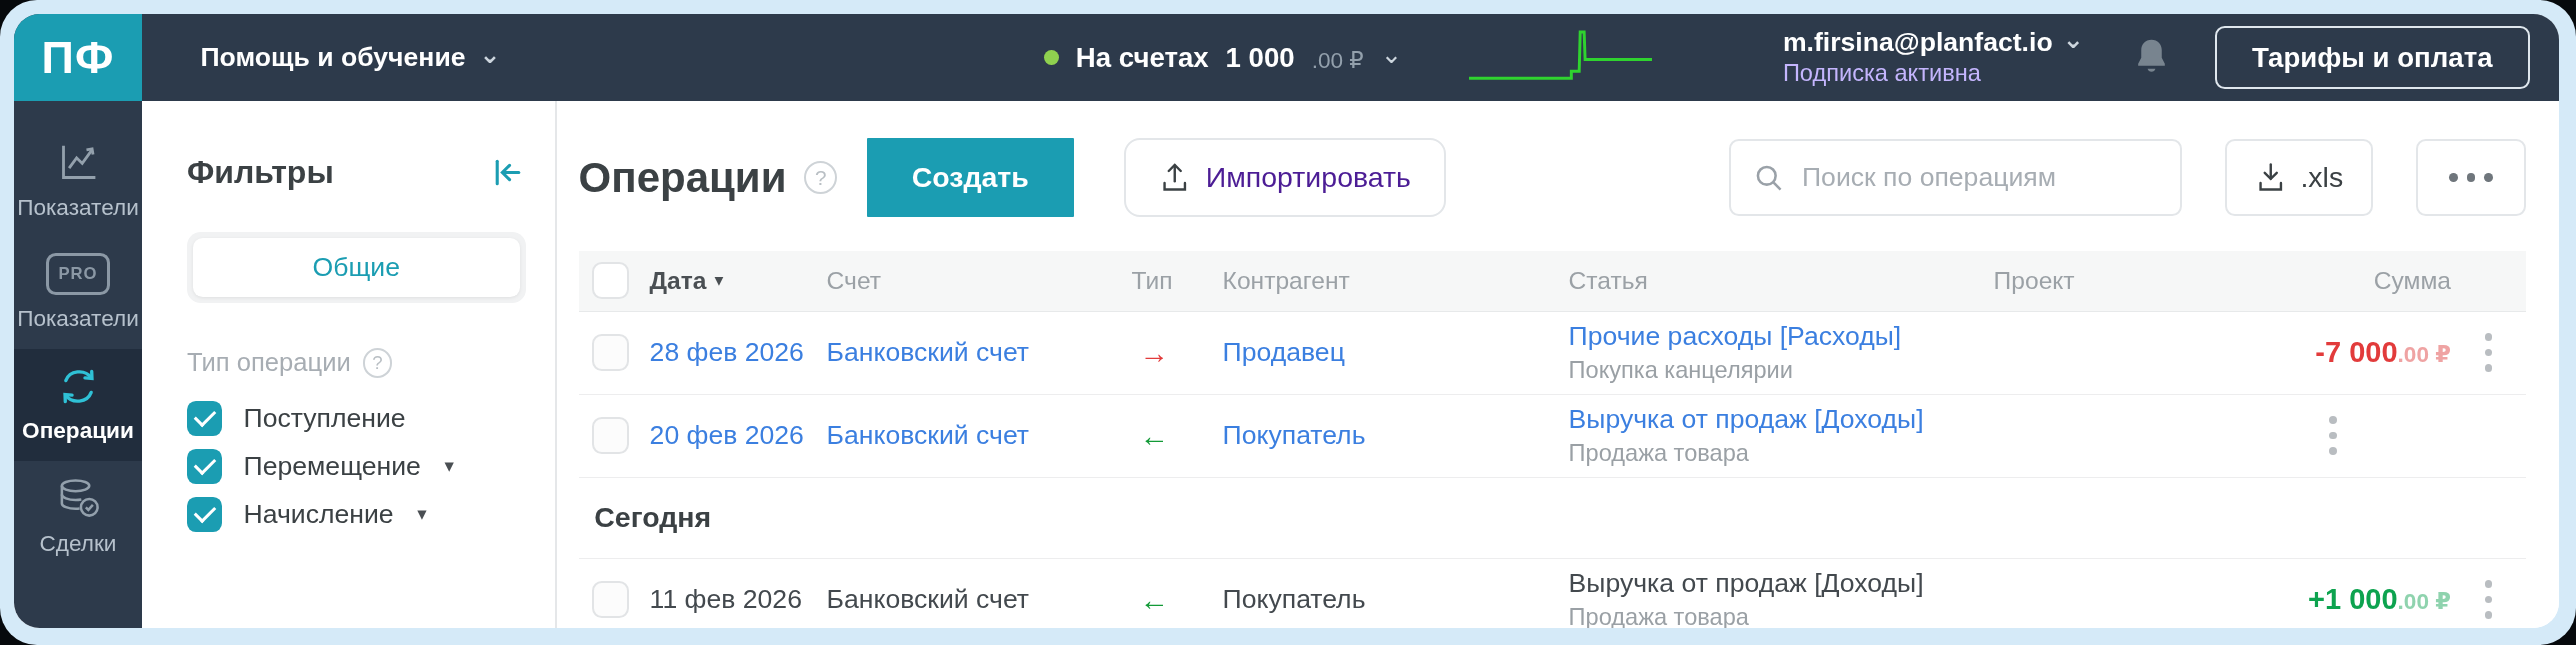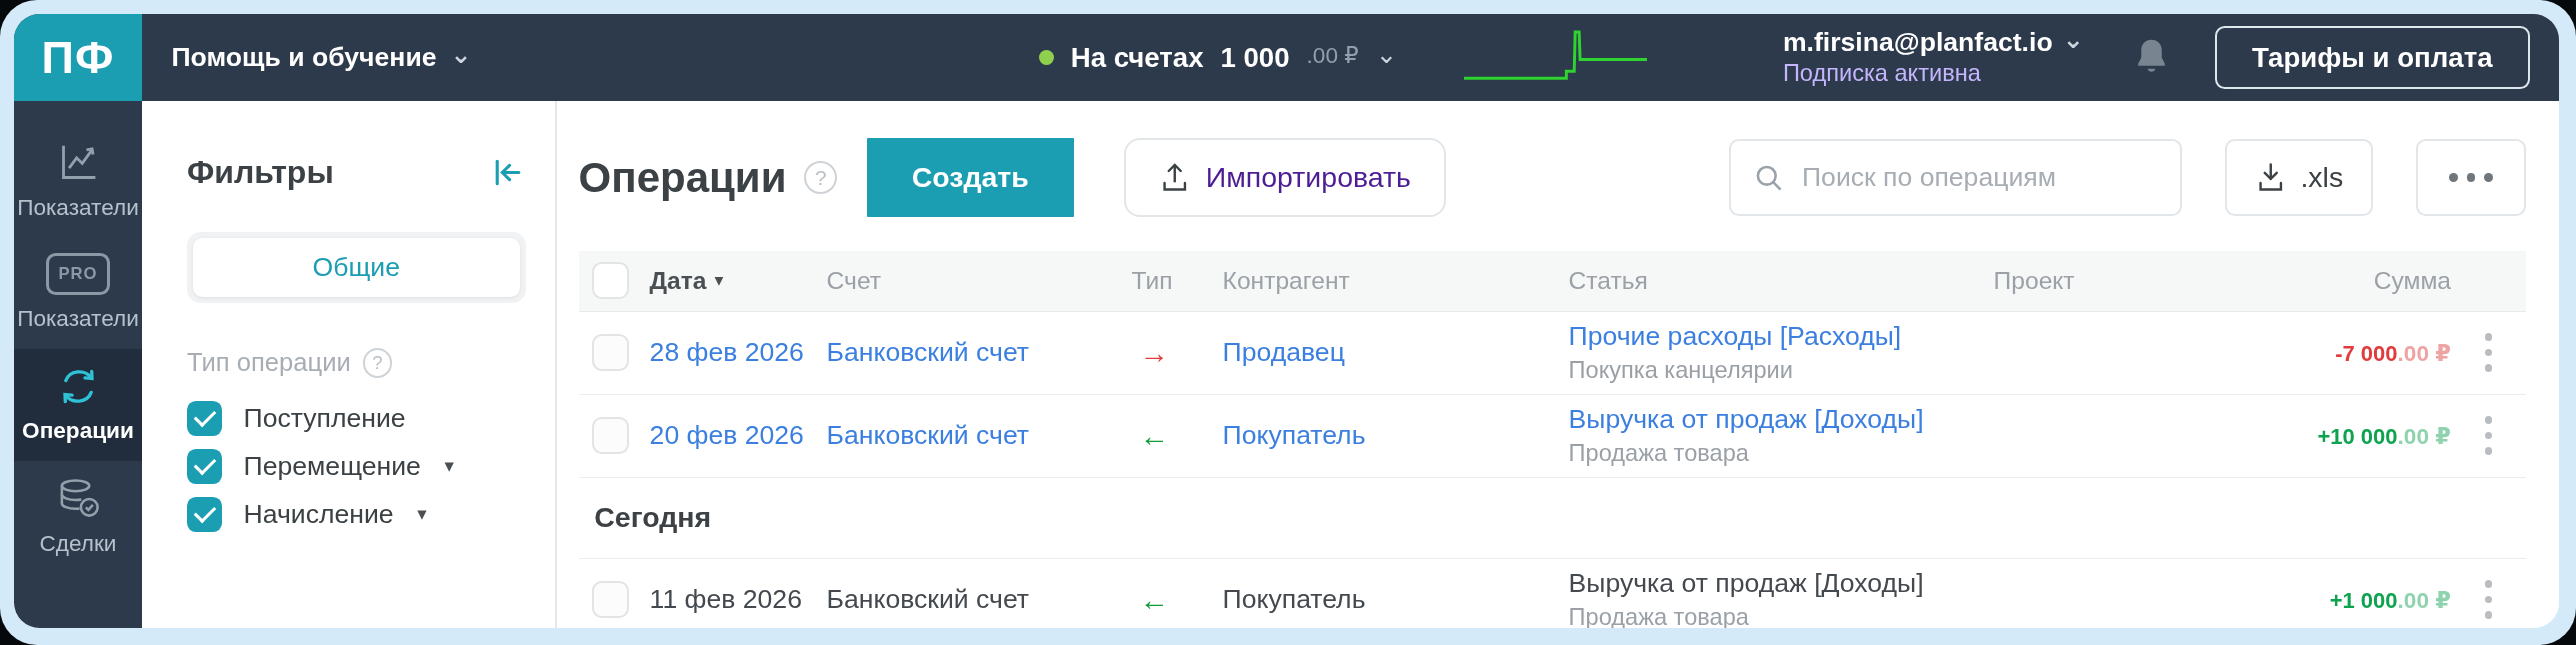--- a/index.html
+++ b/index.html
@@ -4,24 +4,24 @@
 <style>
   html,body{margin:0;padding:0;background:#06090c;}
   *{box-sizing:border-box;font-family:"Liberation Sans","DejaVu Sans",sans-serif;}
   .stage{position:relative;width:2576px;height:645px;background:#d5eaf8;border-radius:37px;padding:14px;}
   .app{width:2545px;height:614px;background:#ffffff;border-radius:25.6px;overflow:hidden;display:flex;flex-direction:column;}
 
   
   .topbar{height:87px;flex:0 0 87px;display:flex;background:#2d3a4b;}
   .logo{width:128px;flex:0 0 128px;background:#1b9db2;color:#fff;display:flex;align-items:center;justify-content:center;font-size:45px;font-weight:bold;letter-spacing:1px;}
   .bar{flex:1;display:flex;align-items:center;padding:0 29.5px;color:#fff;min-width:0;}
-  .help-menu{display:flex;align-items:center;gap:13.8px;font-weight:bold;font-size:26.6px;cursor:pointer;}
+  .help-menu{display:flex;align-items:center;gap:13.8px;font-weight:bold;font-size:26.6px;cursor:pointer;margin-left:29px;}
   .chev{font-size:25.6px;color:#cdd6de;line-height:1;transform:translateY(-3px);}
   .sp1{flex:5.2;} .sp2{flex:1.1;}
-  .accounts{display:flex;align-items:flex-start;gap:17px;cursor:pointer;white-space:nowrap;}
+  .accounts{display:flex;align-items:flex-end;gap:17px;cursor:pointer;white-space:nowrap;}
   .dot{width:14.8px;height:14.8px;border-radius:50%;background:#8fd14f;align-self:center;}
   .acc-strong{font-weight:bold;font-size:27.6px;color:#fff;}
   .acc-dec{font-size:22.6px;color:#93a0ac;}
   .accounts .chev{align-self:center;}
   .spark{margin-left:63px;flex:0 0 auto;}
   .user{margin-left:9.8px;line-height:1.25;white-space:nowrap;}
   .user-top{display:flex;align-items:center;gap:9.8px;font-weight:bold;font-size:26.6px;cursor:pointer;}
   .user-sub{color:#c4b5fd;font-size:23.6px;}
   .bell{margin:0 43px 0 47px;cursor:pointer;flex:0 0 auto;}
   .tariffs-btn{height:63px;background:transparent;border:2px solid #dfe7ee;border-radius:9.8px;color:#fff;font-size:27.6px;font-weight:bold;padding:0 35px;cursor:pointer;white-space:nowrap;}
@@ -75,21 +75,21 @@
   .th-amount{text-align:right;}
   .trow{height:83px;border-bottom:1px solid #ededee;font-size:26.6px;color:#3b4144;}
   .cb{width:37px;height:37px;border:2px solid #e2e4e6;border-radius:9.8px;background:#fcfcfc;margin-left:13.8px;cursor:pointer;}
   .link{color:#3b7fe0;cursor:pointer;}
   .plainlink{color:#43494e;cursor:pointer;}
   .type-cell{padding-left:7.9px;font-size:29.5px;font-weight:bold;}
   .arr-out{color:#e23b3b;}
   .arr-in{color:#129a37;}
   .article .note{font-size:23.6px;color:#9aa0a5;margin-top:5.9px;}
   .amount{text-align:right;white-space:nowrap;}
-  .amt{font-size:22px;font-weight:bold;}
+  .amt{font-size:29px;font-weight:bold;}
   .amount.neg .amt{color:#e23b3b;} .amount.neg .dec{color:#efa3a3;}
   .amount.pos .amt{color:#0da34f;} .amount.pos .dec{color:#8fd3ae;}
   .dec{font-size:22.6px;font-weight:bold;}
   .rowmenu{display:flex;flex-direction:column;align-items:center;gap:7.9px;cursor:pointer;}
   .vdot{width:7.9px;height:7.9px;border-radius:50%;background:#b9bdc1;}
   .section-row{height:81px;display:flex;align-items:center;padding-left:15.7px;font-size:28.5px;font-weight:bold;color:#3b4144;border-bottom:1px solid #ededee;}
 </style>
 </head>
 <body>
 
@@ -284,23 +284,20 @@
             <span class="cb"></span>
             <span class="link">20 фев 2026</span>
             <span class="link">Банковский счет</span>
             <span class="type-cell arr-in">←</span>
             <span class="link">Покупатель</span>
             <span class="article">
               <span class="link">Выручка от продаж [Доходы]</span>
               <div class="note">Продажа товара</div>
             </span>
             <span></span>
-            <span class="amount pos">
-              <span class="amt">+10 000</span><span class="dec">.00 ₽</span>
-            </span>
             <span class="rowmenu">
               <span class="vdot"></span>
               <span class="vdot"></span>
               <span class="vdot"></span>
             </span>
           </div>
 
           <div class="section-row">
             <span>Сегодня</span>
           </div>

